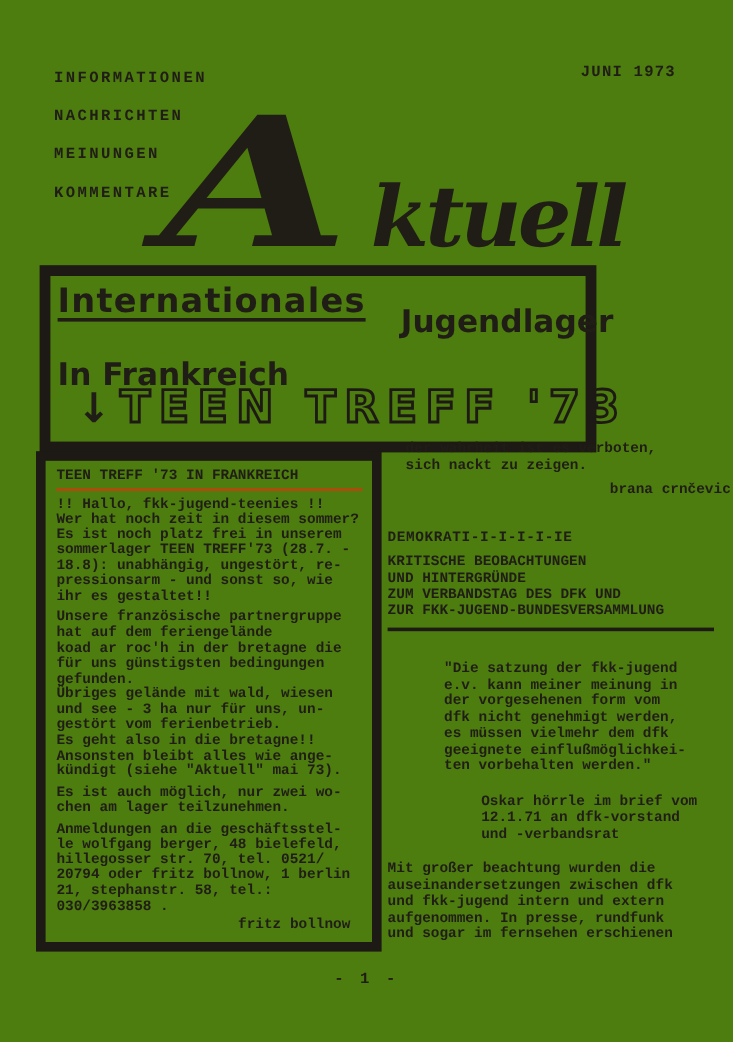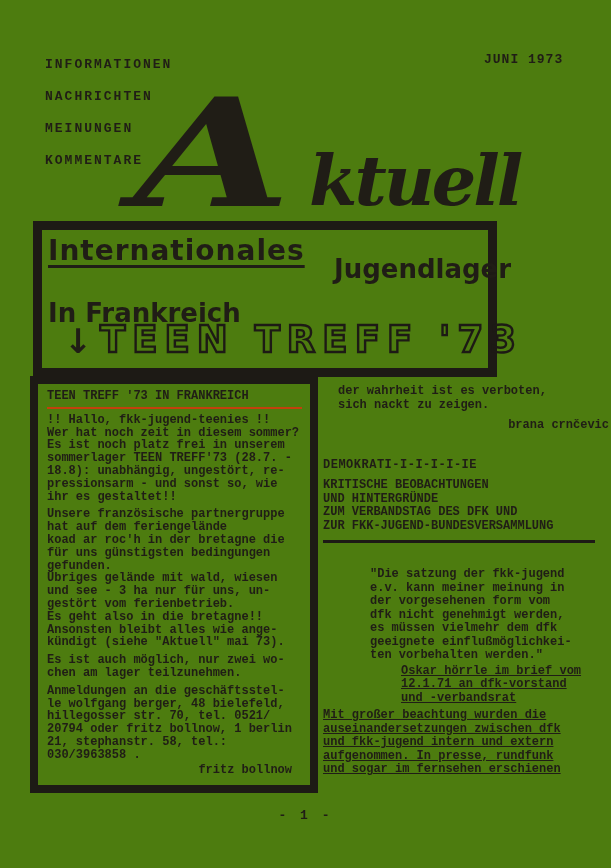--- a/index.html
+++ b/index.html
@@ -37,31 +37,31 @@
   @supports not (-webkit-text-stroke: 1px #000) { .hl-3 { color:#1d1a15; } }
   
   .left-box { position:absolute; left:30px; top:376px; width:288px; height:417px;
     border:8px solid #1d1a15; box-sizing:border-box; padding:6px 8px 4px 9px;
     font-size:12px; font-weight:bold; line-height:12.8px; }
   .lh { border-bottom:2px solid #c2410c; padding-bottom:4px; margin-bottom:5px; }
   .mono-block { white-space:pre; margin:0 0 5px 0; }
   .p4 { margin-bottom:2px; }
   .sig { text-align:right; padding-right:10px; }
   
-  .right-col { position:absolute; left:323px; top:385px; width:286px;
+  .right-col { position:absolute; left:323px; top:368px; width:286px;
     font-size:12px; font-weight:bold; line-height:13.5px; }
   .right-col > div { white-space:pre; }
   .epigraph { margin-left:15px; }
   .epigraph-author { margin-left:120px; margin-top:7px;text-align:right; }
   .rc-heading { margin-top:26px; letter-spacing:0.5px; }
   .rc-subheading { margin-top:7px; }
   .rule { margin-top:7px; width:272px; height:3px; background:#1d1a15; }
   .quote { margin-left:47px; margin-top:25px; }
-  .quote-attr { margin-left:78px; margin-top:2px;text-decoration:underline; }
-  .rc-para { margin-top:4px;text-decoration:underline; }
+  .quote-attr { margin-left:78px; margin-top:16px; }
+  .rc-para { margin-top:16px; }
   .page-number { position:absolute; left:0; top:808px; width:611px; text-align:center;
     font-size:13px; font-weight:bold; letter-spacing:3px; }
 </style>
 </head>
 <body>
 
 <div class="page">
 
   <div class="topics">
     <div>INFORMATIONEN</div>

